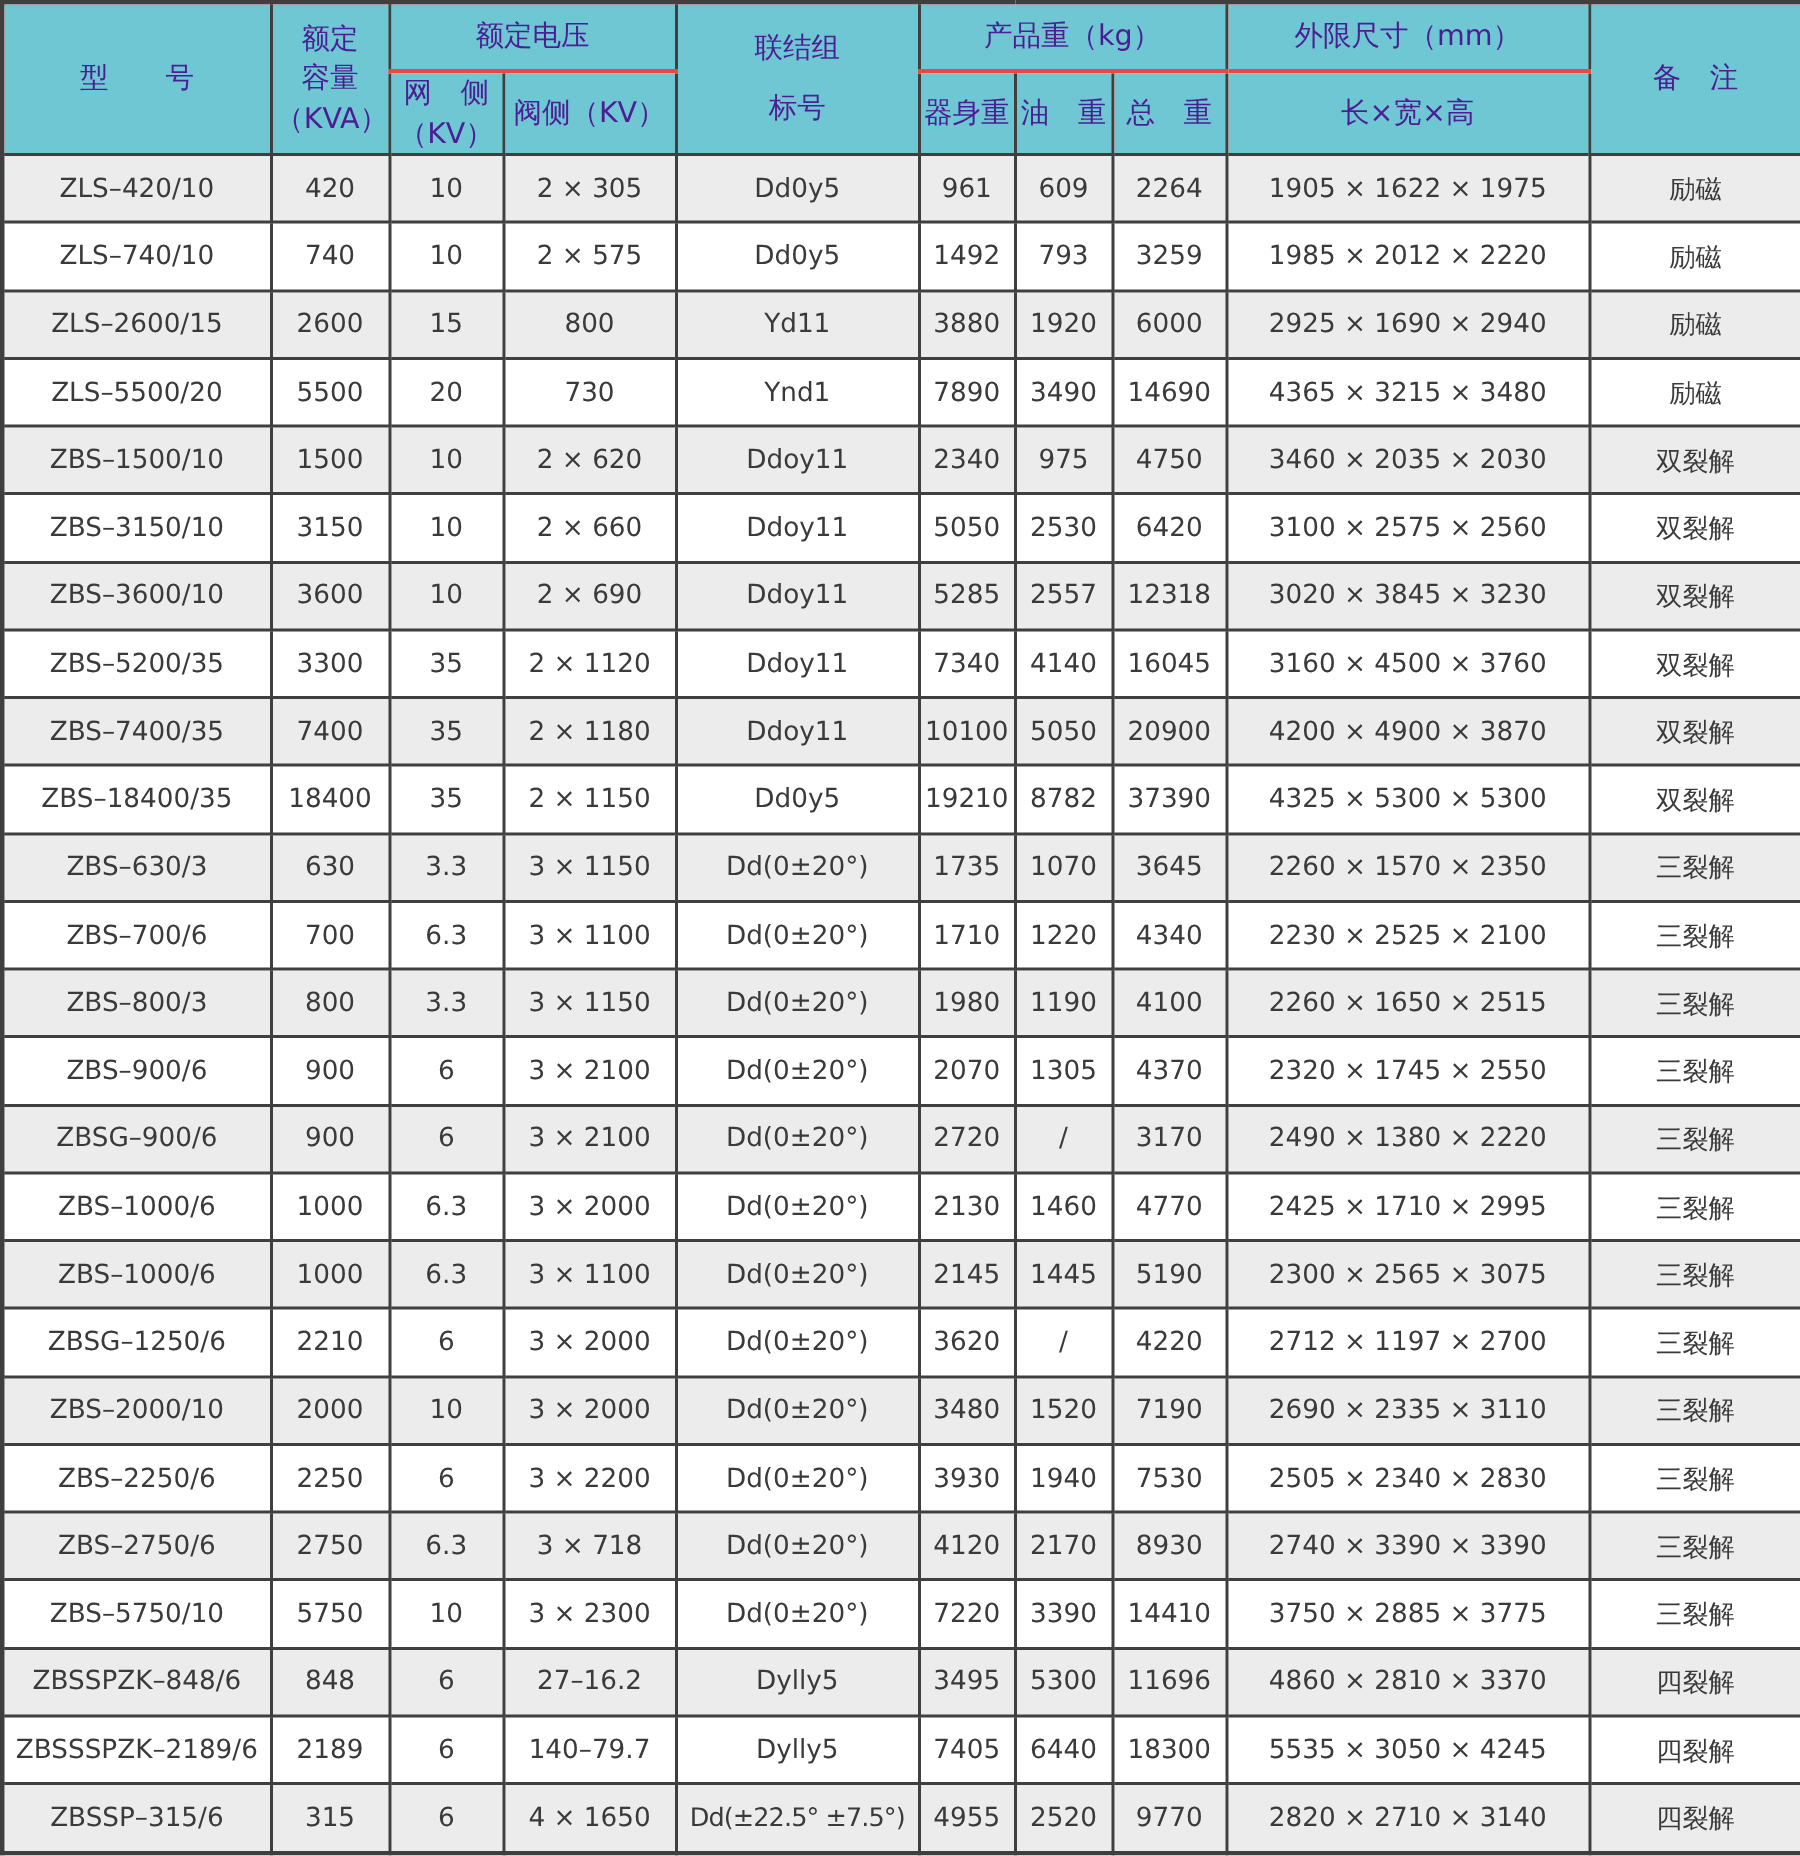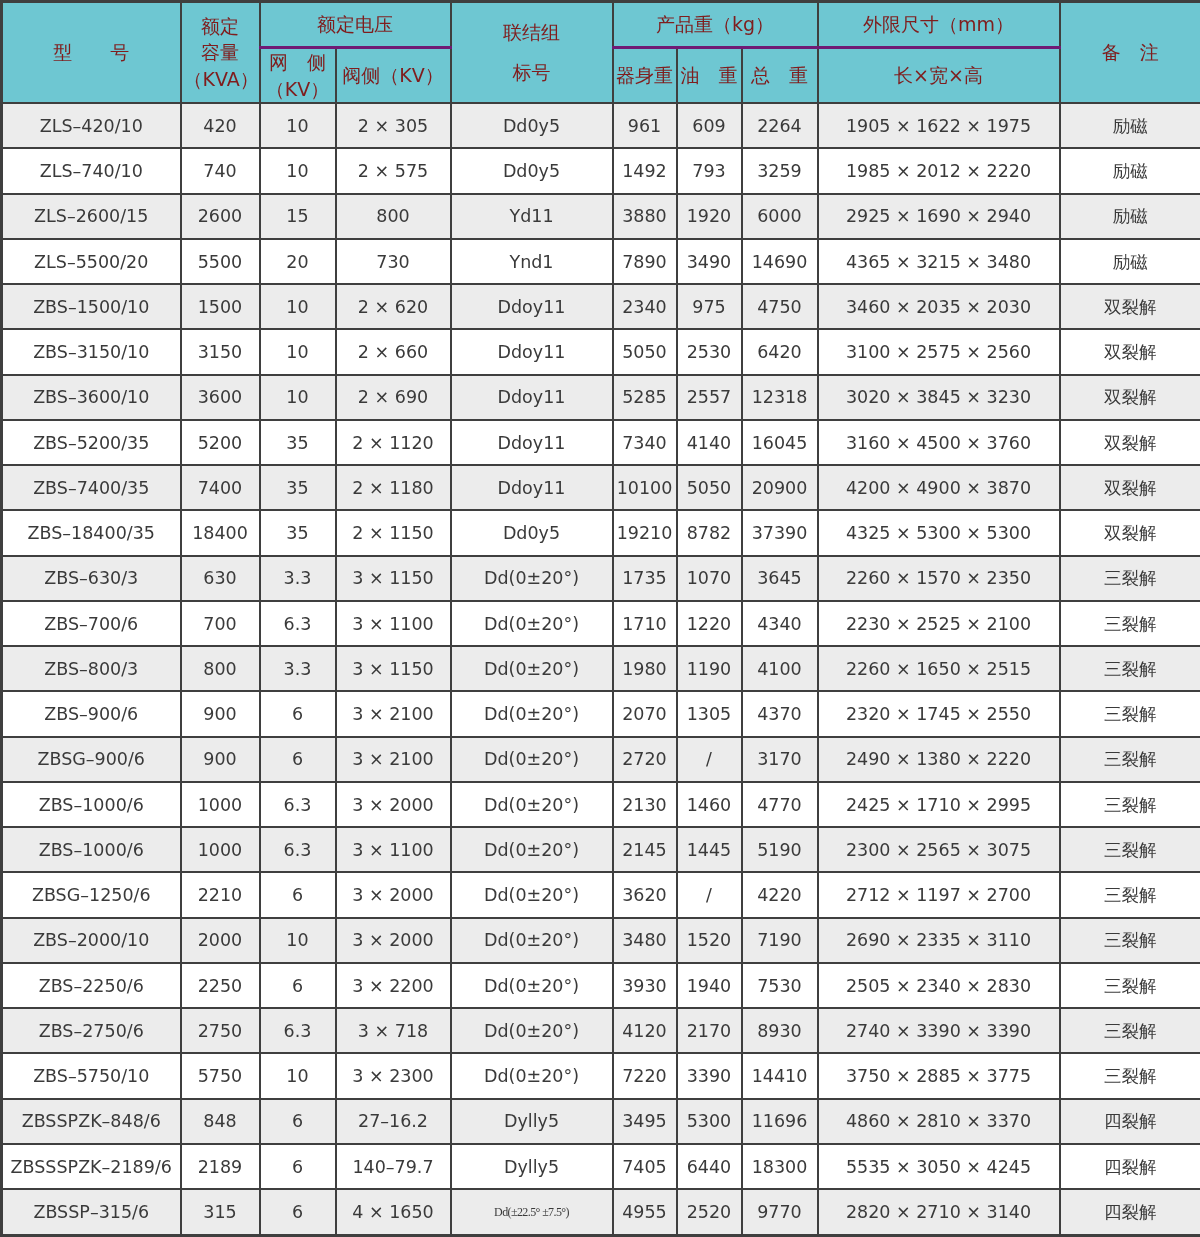--- a/index.html
+++ b/index.html
@@ -14,37 +14,37 @@
   }
   th, td {
     border: 2px solid #3f3f3f;
     text-align: center;
     vertical-align: middle;
     padding: 0 2px;
     overflow: hidden;
   }
   thead th {
     background: #6EC7D2;
-    color: #7f1d1d;
+    color: #4c1d95;
     font-weight: normal;
     font-size: 19px;
     line-height: 1.4;
     white-space: pre-line;
   }
   thead tr { height: 46px; }
-  th.group { border-bottom: 3px solid #701a75; }
+  th.group { border-bottom: 3px solid #ef4444; }
   th.tall { line-height: 2.1; font-family: Liberation Serif, serif; }
   tbody td {
     background: #ffffff;
     color: #3a3a3a;
     font-size: 17.5px;
     white-space: nowrap;
   }
   tbody tr:nth-child(odd) td { background: #ECECEC; }
-  td.tight { font-size: 12px; letter-spacing: -0.6px; padding: 0; font-family: Liberation Serif, serif; }
+  td.tight { font-size: 17px; letter-spacing: -0.6px; padding: 0; }
 </style>
 </head>
 <body>
 
 <table class="spec">
   <colgroup>
     <col style="width:179px">
     <col style="width:79px">
     <col style="width:76px">
     <col style="width:115px">
@@ -158,21 +158,21 @@
         <td>2 × 690</td>
         <td>Ddoy11</td>
         <td>5285</td>
         <td>2557</td>
         <td>12318</td>
         <td>3020 × 3845 × 3230</td>
         <td>双裂解</td>
       </tr>
       <tr>
         <td>ZBS–5200/35</td>
-        <td>5200</td>
+        <td>3300</td>
         <td>35</td>
         <td>2 × 1120</td>
         <td>Ddoy11</td>
         <td>7340</td>
         <td>4140</td>
         <td>16045</td>
         <td>3160 × 4500 × 3760</td>
         <td>双裂解</td>
       </tr>
       <tr>

